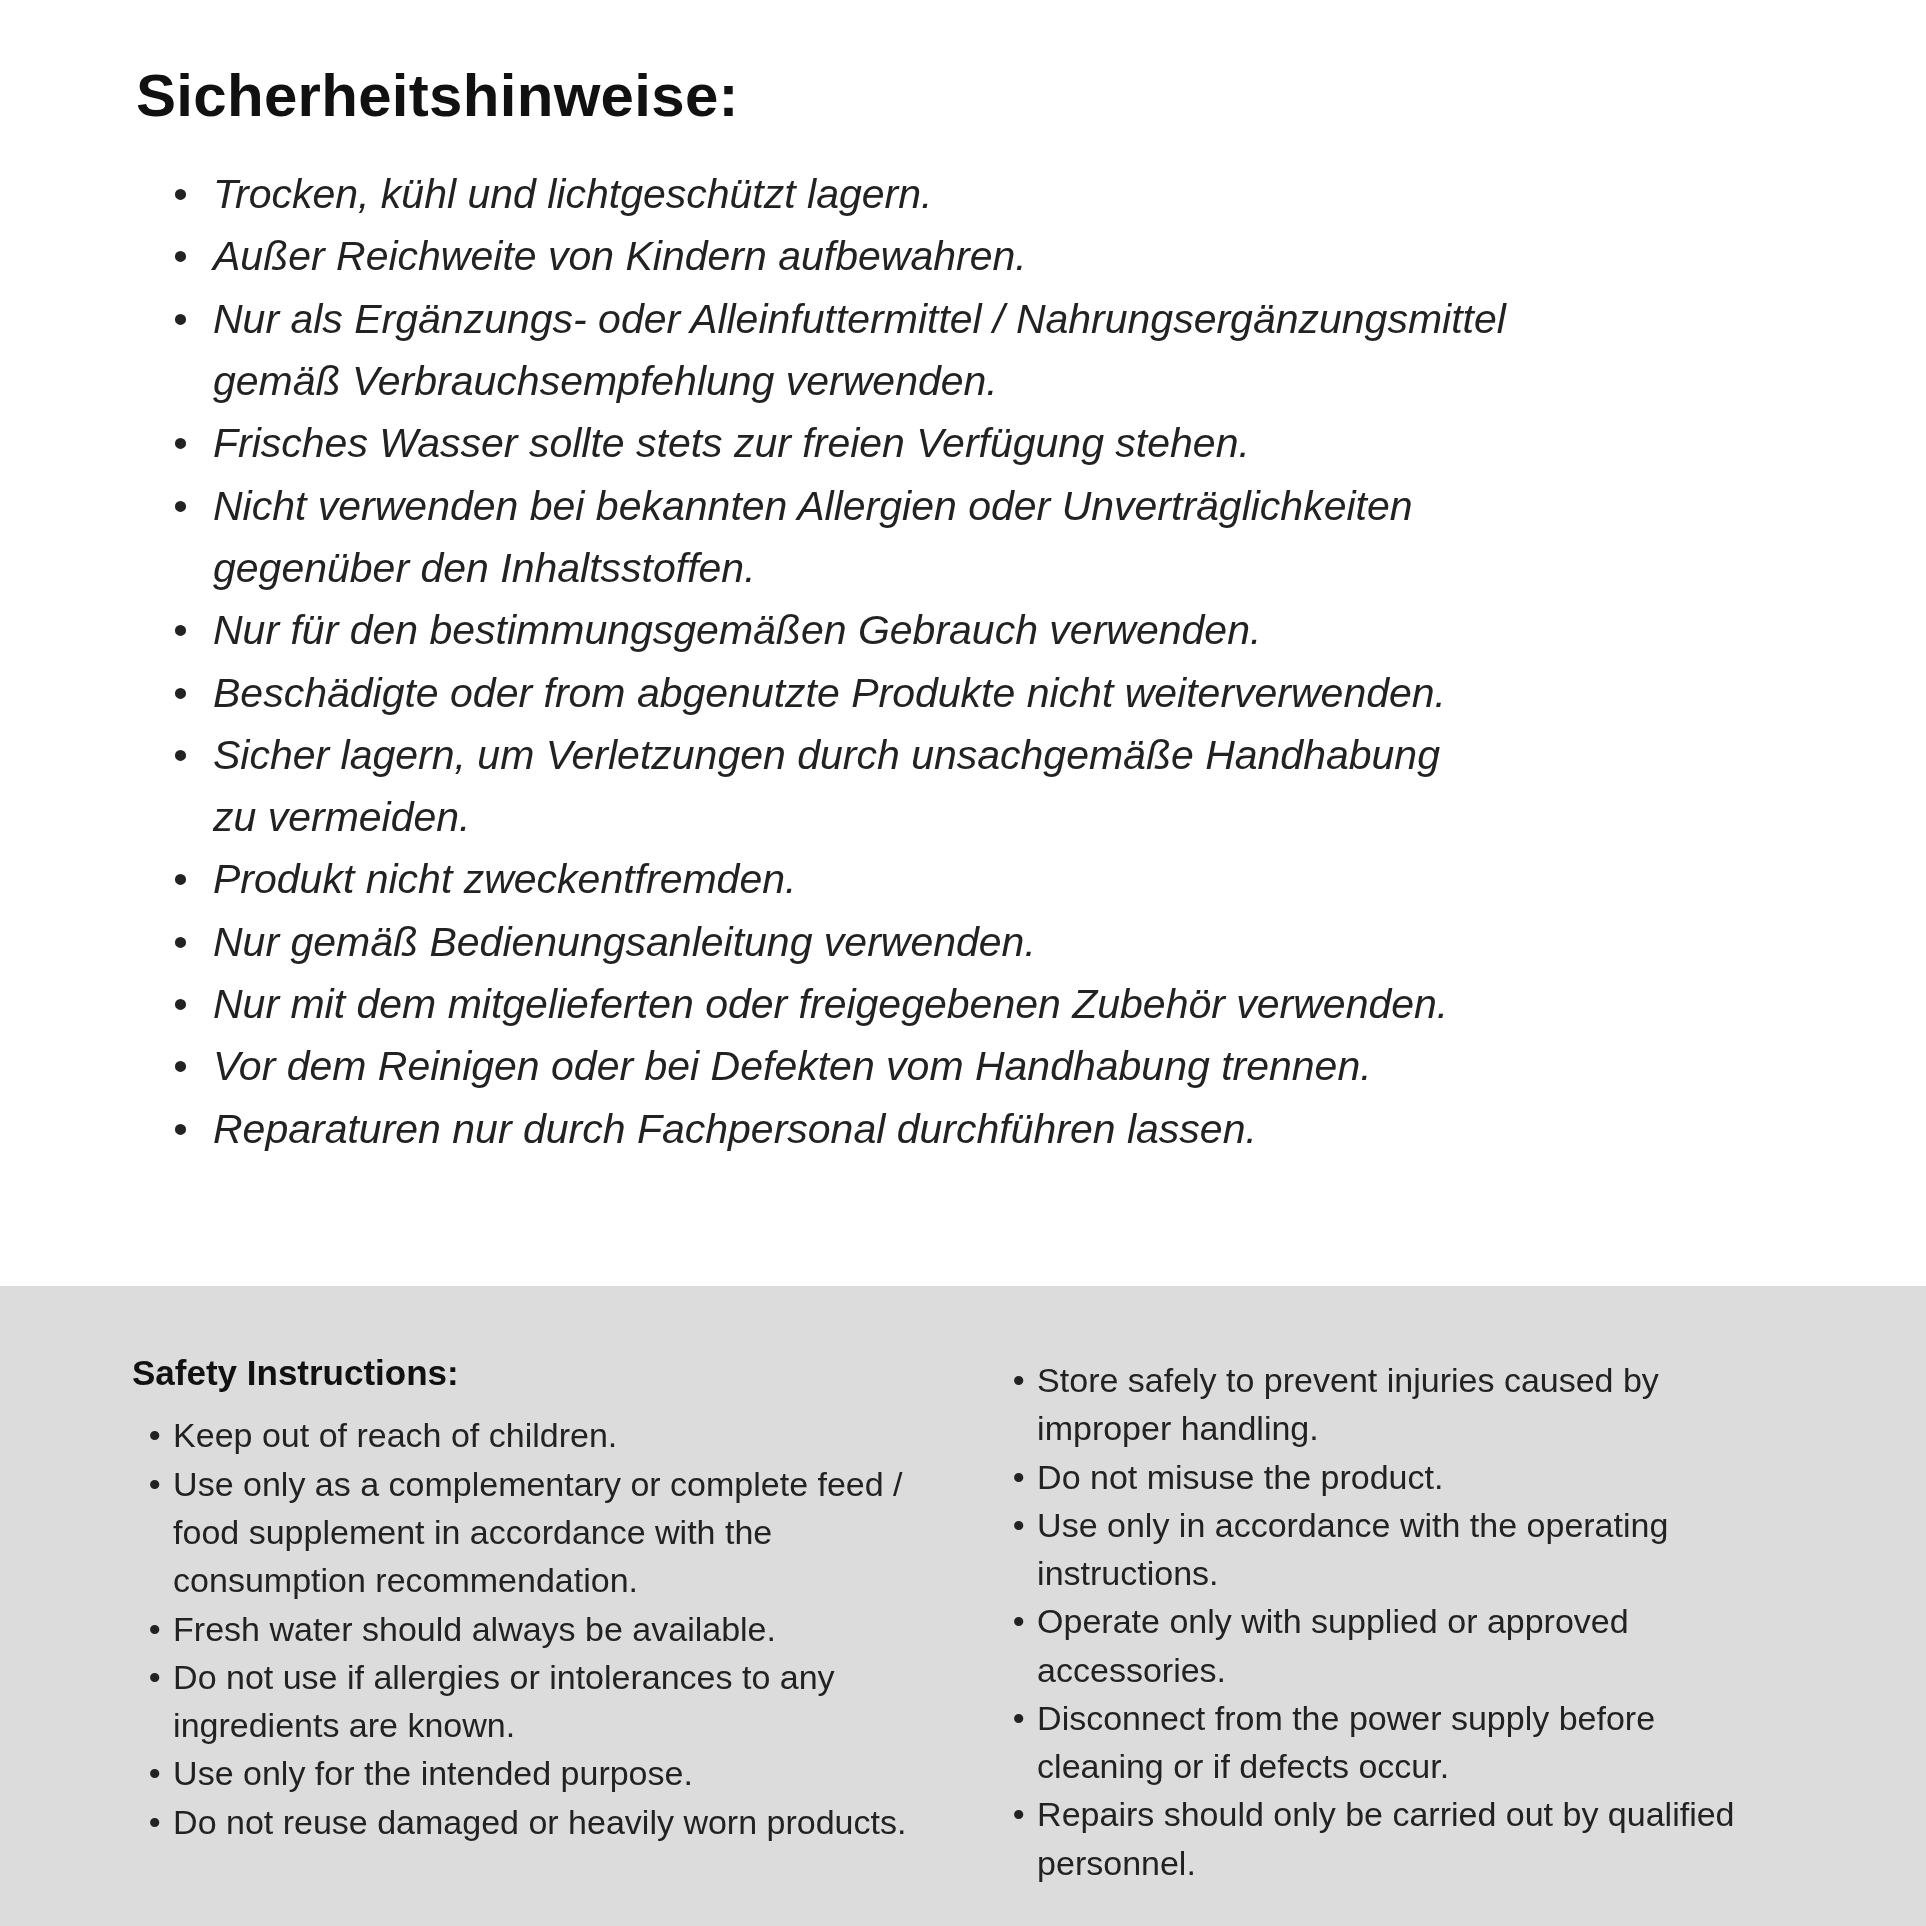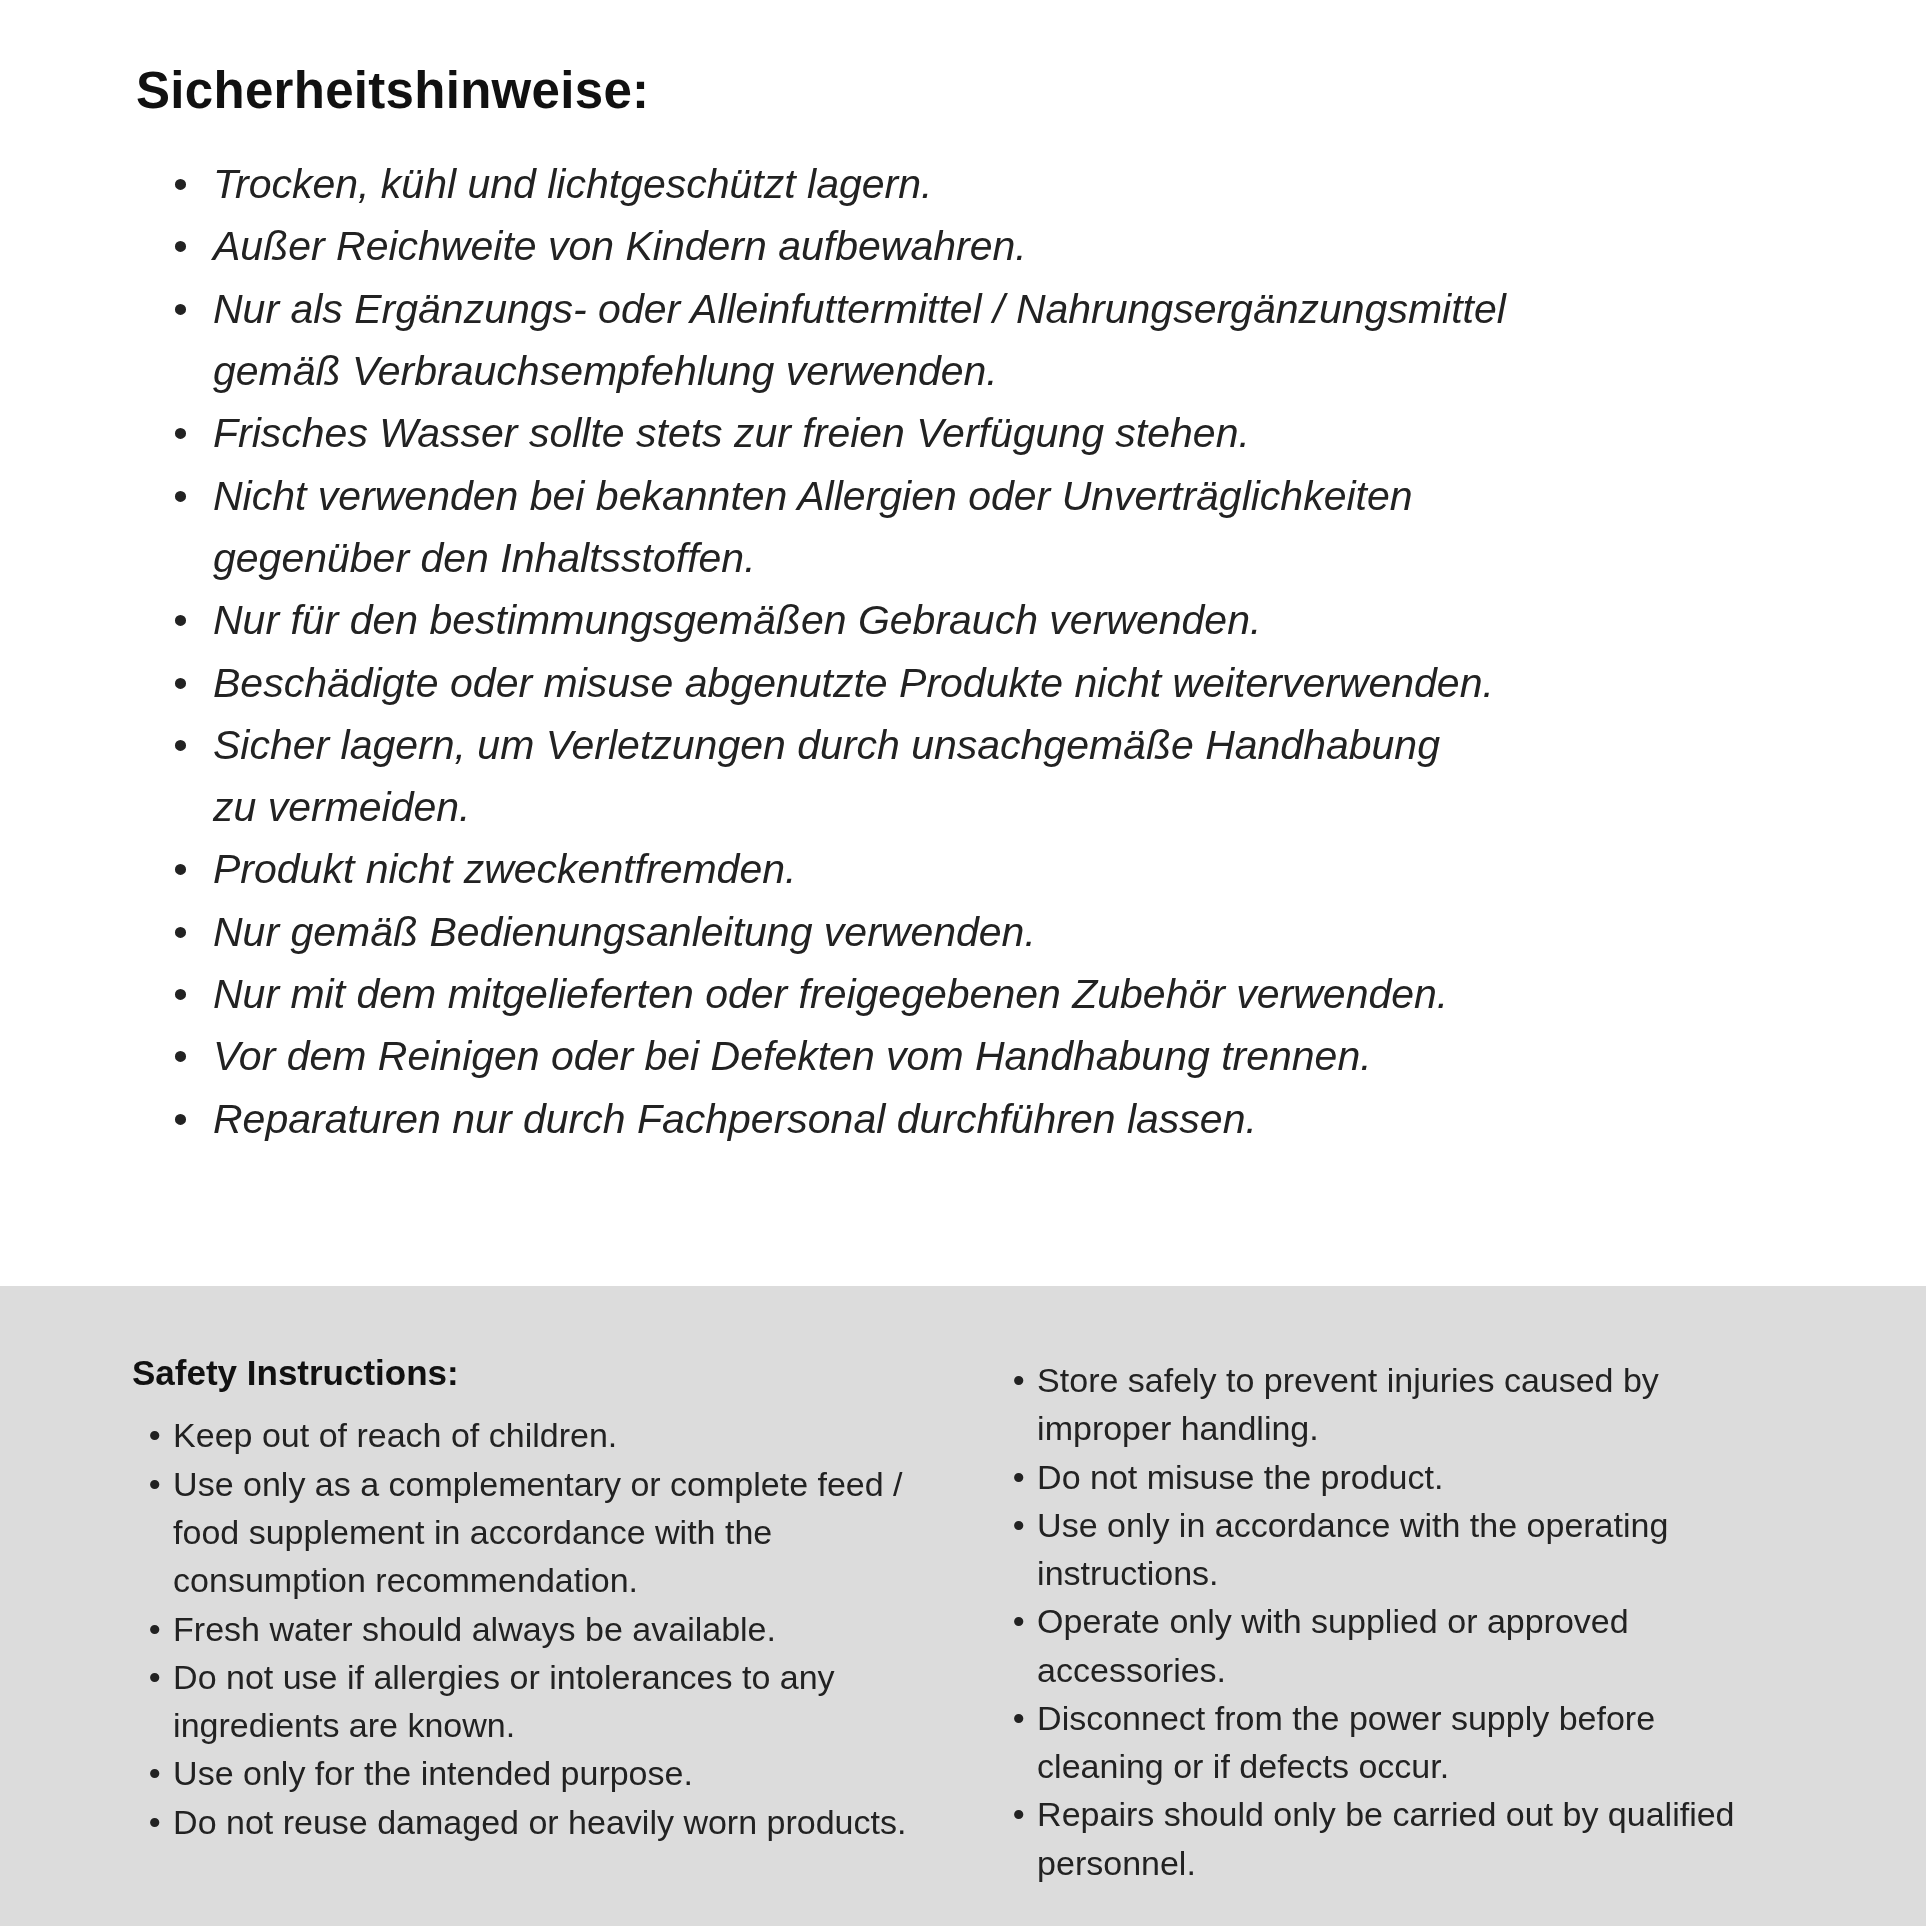--- a/index.html
+++ b/index.html
@@ -19,21 +19,21 @@
   }
 
   
   .section-german {
     height: 1305px;
     box-sizing: border-box;
     padding: 61px 96px 0 136px;
     background: #ffffff;
   }
   .german-title {
-    font-size: 51px;
+    font-size: 60px;
     font-weight: 700;
     color: #111111;
     margin: 0 0 33px 0;
     letter-spacing: 0.3px;
   }
   ul.bullet-list {
     list-style: none;
     margin: 0;
     padding: 0;
   }
@@ -106,21 +106,21 @@
     <h1 class="german-title">Sicherheitshinweise:</h1>
     <ul class="bullet-list">
       <li>Trocken, kühl und lichtgeschützt lagern.</li>
       <li>Außer Reichweite von Kindern aufbewahren.</li>
       <li>Nur als Ergänzungs- oder Alleinfuttermittel / Nahrungsergänzungsmittel
 gemäß Verbrauchsempfehlung verwenden.</li>
       <li>Frisches Wasser sollte stets zur freien Verfügung stehen.</li>
       <li>Nicht verwenden bei bekannten Allergien oder Unverträglichkeiten
 gegenüber den Inhaltsstoffen.</li>
       <li>Nur für den bestimmungsgemäßen Gebrauch verwenden.</li>
-      <li>Beschädigte oder misuse abgenutzte Produkte nicht weiterverwenden.</li>
+      <li>Beschädigte oder from abgenutzte Produkte nicht weiterverwenden.</li>
       <li>Sicher lagern, um Verletzungen durch unsachgemäße Handhabung
 zu vermeiden.</li>
       <li>Produkt nicht zweckentfremden.</li>
       <li>Nur gemäß Bedienungsanleitung verwenden.</li>
       <li>Nur mit dem mitgelieferten oder freigegebenen Zubehör verwenden.</li>
       <li>Vor dem Reinigen oder bei Defekten vom Handhabung trennen.</li>
       <li>Reparaturen nur durch Fachpersonal durchführen lassen.</li>
     </ul>
   </div>
 

